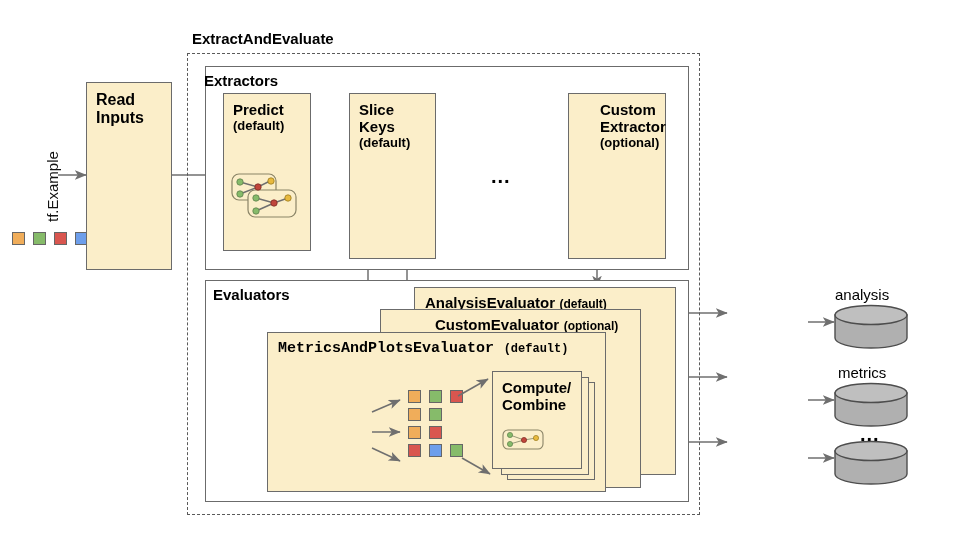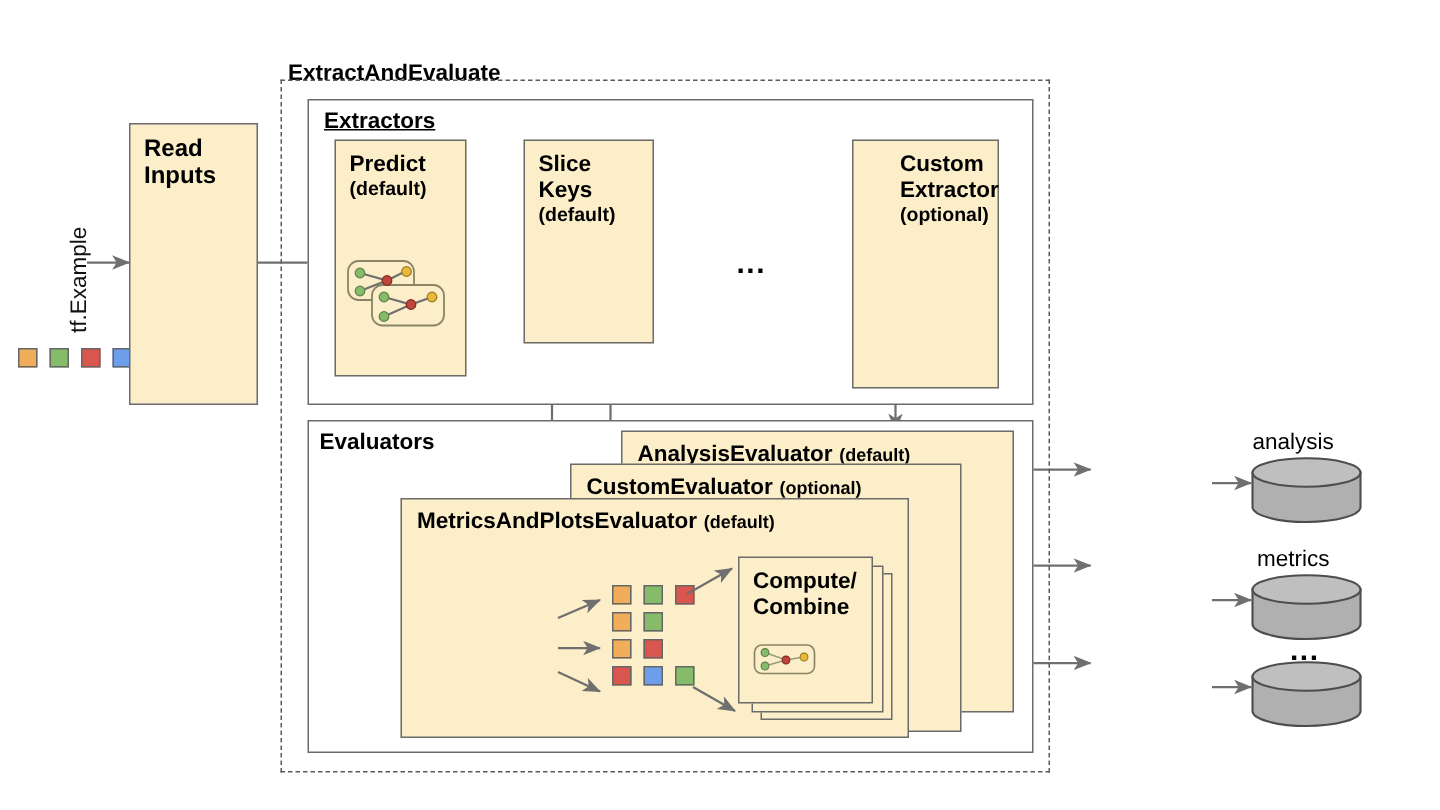--- a/index.html
+++ b/index.html
@@ -92,26 +92,26 @@
     <span class="sq sq-g"></span>
     <span class="sq sq-r"></span>
     <span class="sq sq-b"></span>
   </div>
 
   <div class="abs card pad" style="left:86px;top:82px;width:86px;height:188px;">
     <div class="ttl t16" style="white-space:pre-line;">Read
 Inputs</div>
   </div>
 
-  <div class="abs ttl t15" style="left:192px;top:31px;margin-top:10px;">ExtractAndEvaluate</div>
+  <div class="abs ttl t15" style="left:192px;top:31px;">ExtractAndEvaluate</div>
 
   <div class="abs dashed" style="left:187px;top:53px;width:513px;height:462px;"></div>
 
   <div class="abs white" style="left:205px;top:66px;width:484px;height:204px;"></div>
-  <div class="abs ttl t15" style="left:216px;top:73px;text-decoration:underline;">Extractors</div>
+  <div class="abs ttl t15" style="left:204px;top:73px;">Extractors</div>
 
   <div class="abs card pad" style="left:223px;top:93px;width:88px;height:158px;">
     <div class="ttl t15">Predict</div>
     <div class="sub t13">(default)</div>
   </div>
   <svg class="abs" style="left:228px;top:170px;width:74px;height:58px;">
     <rect x="4" y="4" width="44" height="26" rx="7" fill="none" stroke="#8a8467" stroke-width="1.2"></rect>
     <rect x="20" y="20" width="48" height="27" rx="7" fill="#fbeec9" stroke="#8a8467" stroke-width="1.2"></rect>
     <path class="ln" d="M12,12 L30,17 L42,11" stroke="#9a9a7a" stroke-width="1"></path>
     <path class="ln" d="M12,24 L30,17" stroke="#9a9a7a" stroke-width="1"></path>
@@ -120,21 +120,21 @@
     <circle cx="30" cy="17" r="3.2" fill="#c0453b" stroke="#7d2b24" stroke-width="0.8"></circle>
     <circle cx="43" cy="11" r="3.2" fill="#e8b93e" stroke="#9a7a1d" stroke-width="0.8"></circle>
     <path class="ln" d="M28,28 L46,33 L60,28" stroke="#9a9a7a" stroke-width="1"></path>
     <path class="ln" d="M28,41 L46,33" stroke="#9a9a7a" stroke-width="1"></path>
     <circle cx="28" cy="28" r="3.2" fill="#86bb6a" stroke="#5e7f4c" stroke-width="0.8"></circle>
     <circle cx="28" cy="41" r="3.2" fill="#86bb6a" stroke="#5e7f4c" stroke-width="0.8"></circle>
     <circle cx="46" cy="33" r="3.2" fill="#c0453b" stroke="#7d2b24" stroke-width="0.8"></circle>
     <circle cx="60" cy="28" r="3.2" fill="#e8b93e" stroke="#9a7a1d" stroke-width="0.8"></circle>
   </svg>
 
-  <div class="abs card pad" style="left:349px;top:93px;width:87px;height:136px;">
+  <div class="abs card pad" style="left:349px;top:93px;width:87px;height:166px;">
     <div class="ttl t15" style="white-space:pre-line;">Slice
 Keys</div>
     <div class="sub t13">(default)</div>
   </div>
 
   <div class="abs dots" style="left:491px;top:166px;">...</div>
 
   <div class="abs card pad" style="left:568px;top:93px;width:98px;height:166px;padding-left:31px;">
     <div class="ttl t15" style="white-space:pre-line;">Custom
 Extractor</div>
@@ -145,28 +145,28 @@
   <div class="abs ttl t15" style="left:213px;top:287px;">Evaluators</div>
 
   <div class="abs card" style="left:414px;top:287px;width:262px;height:188px;">
     <div style="padding:6px 0 0 10px;">
       <span class="ttl t15">AnalysisEvaluator</span>
       <span class="sub t12">(default)</span>
     </div>
   </div>
 
   <div class="abs card" style="left:380px;top:309px;width:261px;height:179px;">
-    <div style="padding:6px 0 0 10px;">
+    <div style="padding:6px 0 0 10px;margin-left:44px;">
       <span class="ttl t15">CustomEvaluator</span>
       <span class="sub t12">(optional)</span>
     </div>
   </div>
 
   <div class="abs card" style="left:267px;top:332px;width:339px;height:160px;">
-    <div style="padding:6px 0 0 10px;">
+    <div style="padding:6px 0 0 10px;font-family:Liberation Mono, monospace;">
       <span class="ttl t15">MetricsAndPlotsEvaluator</span>
       <span class="sub t12">(default)</span>
     </div>
   </div>
 
 
   <div class="abs sqgrid" style="left:408px;top:390px;">
     <div class="sqrow">
       <span class="sq sq-o"></span>
       <span class="sq sq-g"></span>

